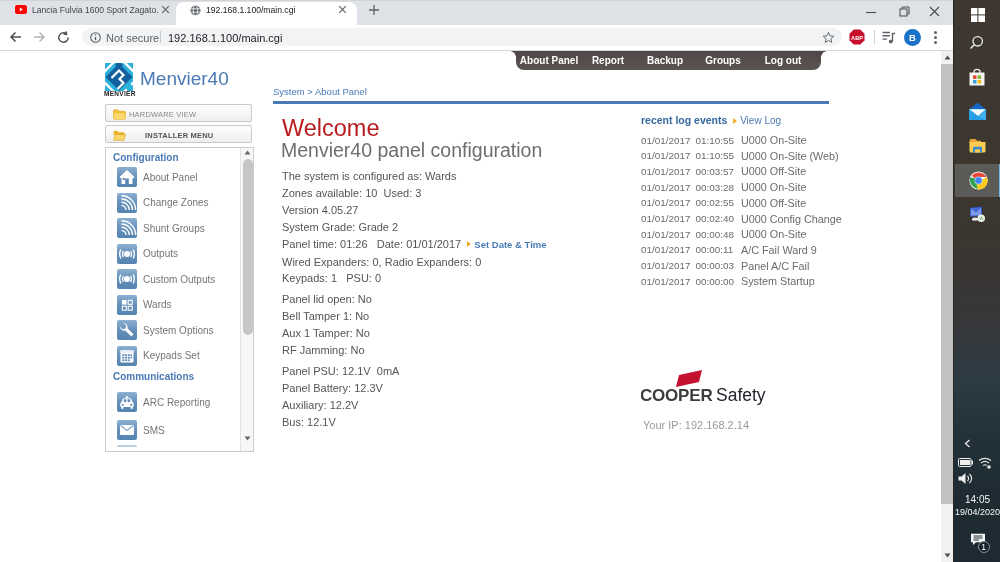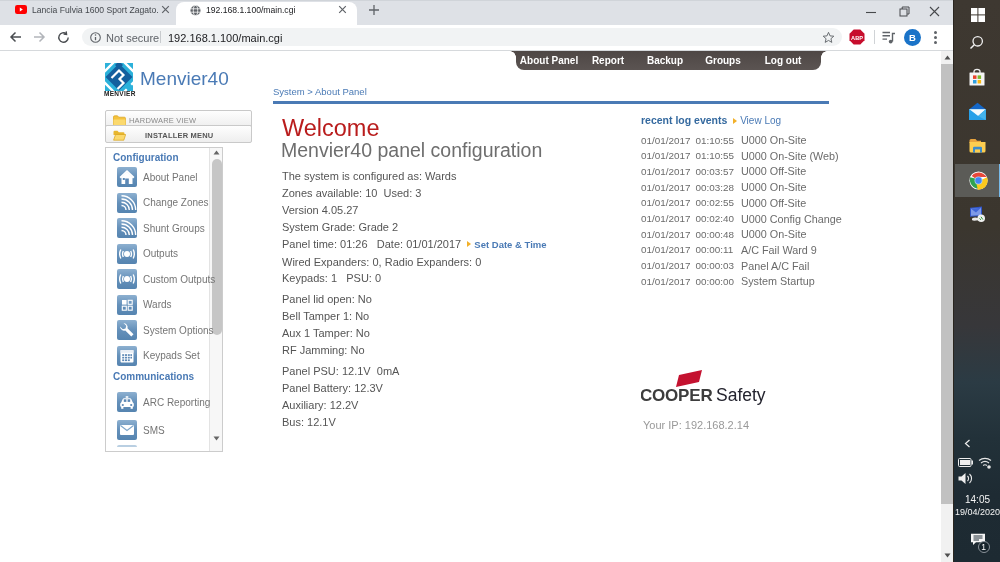--- a/index.html
+++ b/index.html
@@ -25,21 +25,21 @@
 #pgthumb { position:absolute; left:0; top:13px; width:12px; height:440px; background:#c1c1c1; }
 
 
 #page { position:absolute; left:0; top:51px; width:941px; height:511px; background:#fff; overflow:hidden; }
 #navbar { position:absolute; left:516px; top:0px; width:305px; height:19px; background:linear-gradient(180deg,#4e4745,#5b5452); border-radius:0 0 8px 8px; }
 .navlink { position:absolute; top:3.5px; color:#fff; font-weight:bold; font-size:10px; transform:translateX(-50%); white-space:nowrap; }
 
 .sbox { position:absolute; left:105px; width:147px; height:18px; border:1px solid #c9c9c9; border-radius:2px;
   background:linear-gradient(180deg,#fefefe, #eee); }
 .sbox .ftxt { position:absolute; left:23px; top:5px; font-size:7.5px; letter-spacing:0.2px; }
-#menupanel { position:absolute; left:105px; top:96px; width:118px; height:305px; background:#fff; border:1px solid #ccc; overflow:hidden; }
+#menupanel { position:absolute; left:105px; top:96px; width:149px; height:305px; background:#fff; border:1px solid #ccc; overflow:hidden; }
 .mitem { position:absolute; left:11px; width:20px; height:20px; border-radius:2px;
   background:linear-gradient(180deg,#8db0d0,#6490ba 50%,#5584b0); }
 .mlabel { position:absolute; left:37px; font-size:10px; color:#757575; white-space:nowrap; }
 .mhead { position:absolute; left:7px; font-size:10px; color:#4a7ab5; font-weight:bold; }
 #sbscroll { position:absolute; right:0; top:0; width:13px; height:303px; background:#f7f7f7; border-left:1px solid #e3e3e3; }
 #sbthumb { position:absolute; left:1.5px; top:11px; width:10px; height:176px; background:#c6c6c6; border-radius:5px; }
 
 .bodytxt { font-size:11px; color:#555; line-height:16.9px; }
 .loghead { font-size:10.5px; color:#34699f; font-weight:bold; }
 .logrow { position:absolute; font-size:9.9px; color:#6b6b6b; white-space:nowrap; width:200px; }
@@ -149,21 +149,21 @@
       <rect x="0" y="0" width="28" height="28" fill="#2cb1da"></rect>
       <path d="M-1,9 L9,-1 M19,-1 L29,9 M-1,19 L9,29 M19,29 L29,19" stroke="#fff" stroke-width="2.4"></path>
       <polygon points="14,0.5 27.5,14 14,27.5 0.5,14" fill="#145f9e"></polygon>
       <path d="M6.5,15 L14,7.5 L18.5,12 L14.5,16 L18.5,20 L12.5,26" stroke="#fff" stroke-width="2.2" fill="none"></path>
       <polygon points="19,23.5 23.5,19 28,23.5 23.5,28" fill="#2cb1da"></polygon>
       <polygon points="10,2 14,-2 18,2 14,6" fill="#145f9e"></polygon>
     </svg>
     <div class="abs" style="left:104px;top:39px;width:30px;text-align:center;font-size:6.5px;font-weight:bold;color:#222;letter-spacing:0.3px;">MENVIER</div>
     <div class="abs" style="left:140px;top:17px;font-size:19px;color:#4a7ab5;">Menvier40</div>
 
-    <div class="sbox" style="top:59px;padding-left:8px;">
+    <div class="sbox" style="top:53px;padding-left:8px;">
       <svg class="abs" style="left:7px;top:4px" width="13" height="11" viewBox="0 0 13 11">
         <path d="M0.5 2 Q0.5 0.8 1.7 0.8 H4.5 L5.8 2.2 H11.3 Q12.5 2.2 12.5 3.4 V9 Q12.5 10.2 11.3 10.2 H1.7 Q0.5 10.2 0.5 9 Z" fill="#f5c23c" stroke="#d9a21a" stroke-width="0.7"></path>
         <path d="M0.5 4.5 H12.5 V9 Q12.5 10.2 11.3 10.2 H1.7 Q0.5 10.2 0.5 9 Z" fill="#fbd96e"></path>
       </svg>
       <div class="ftxt" style="color:#8a8a8a;">HARDWARE VIEW</div>
     </div>
     <div class="sbox" style="top:74px;">
       <svg class="abs" style="left:7px;top:4px" width="13" height="11" viewBox="0 0 13 11">
         <path d="M0.5 2 Q0.5 0.8 1.7 0.8 H4.5 L5.8 2.2 H10.3 Q11.5 2.2 11.5 3.4 V5 H0.5 Z" fill="#e8b62e"></path>
         <path d="M2.5 4.5 H12.7 L10.8 10.2 H0.6 Z" fill="#fbd96e" stroke="#d9a21a" stroke-width="0.7"></path>

